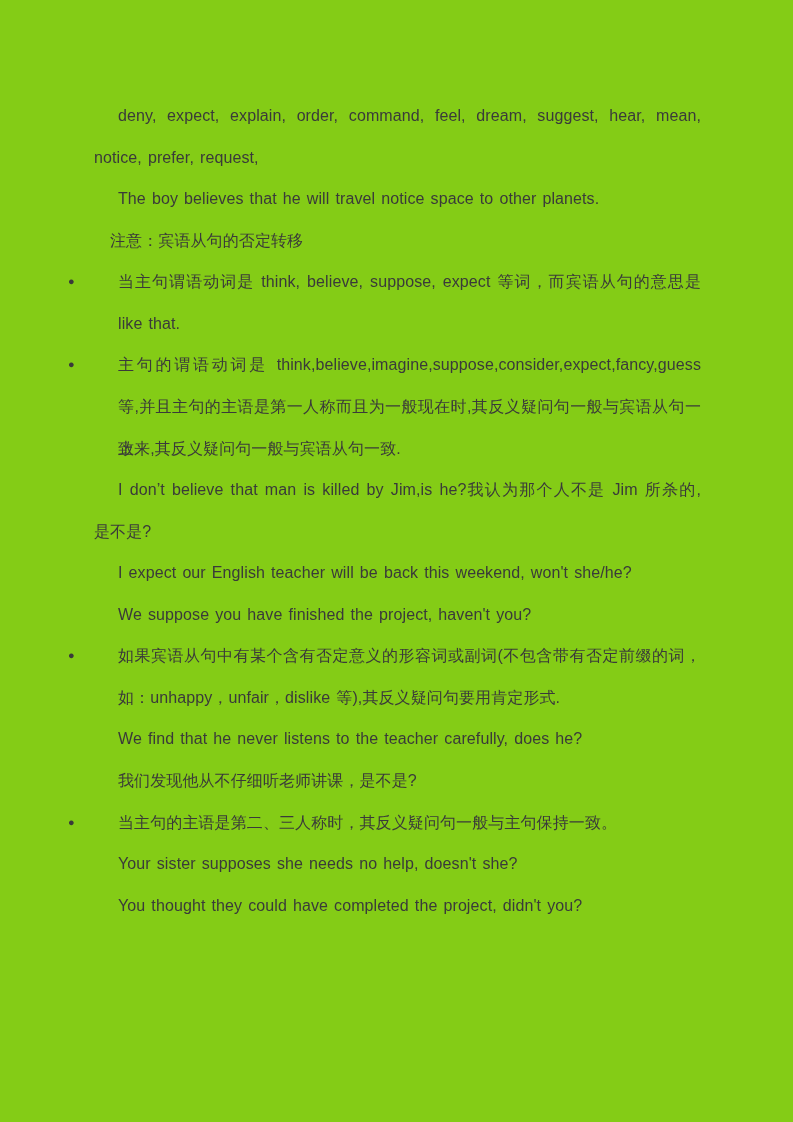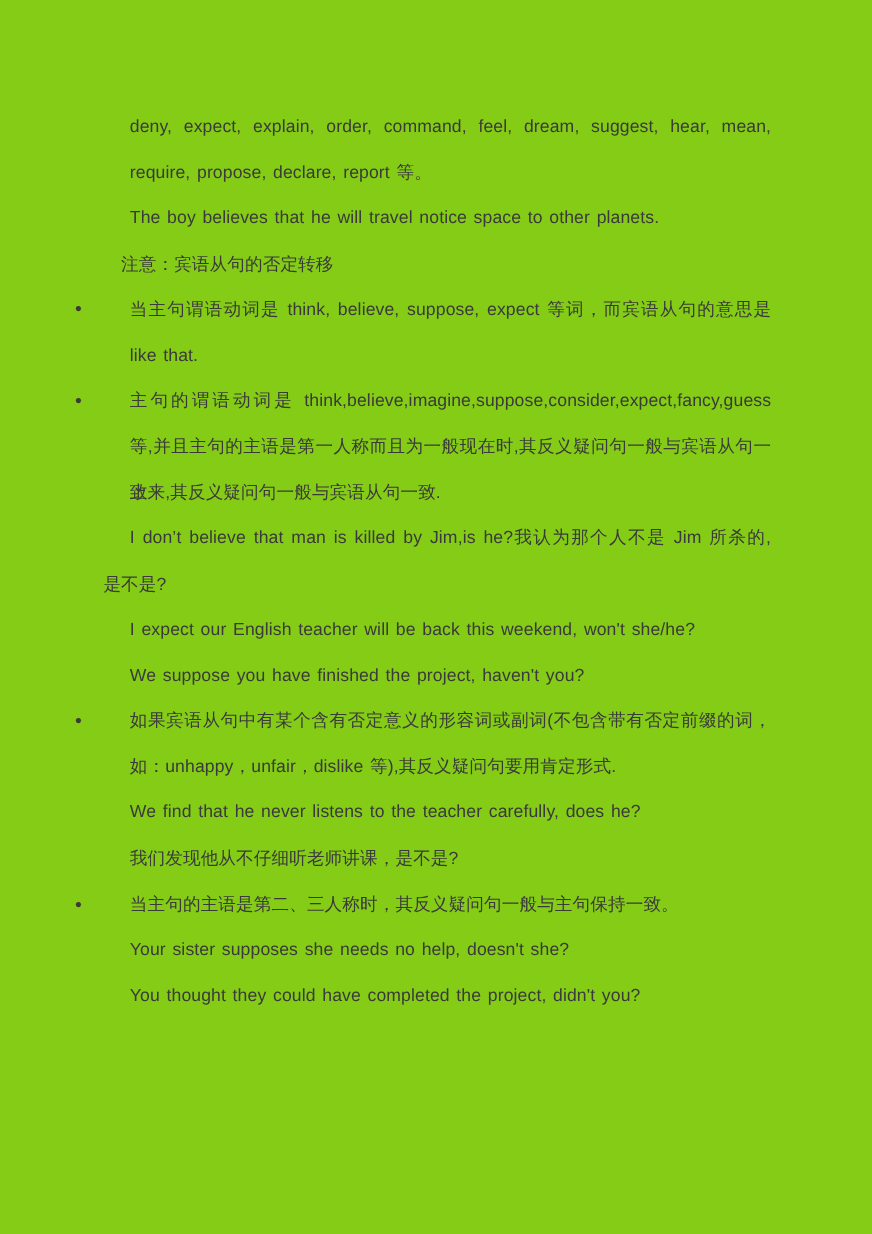--- a/index.html
+++ b/index.html
@@ -46,21 +46,21 @@
     letter-spacing: 0;
   }
 </style>
 </head>
 <body>
 
 <div class="page">
   <div class="content">
 
     <div class="line fill indent">deny, expect, explain, order, command, feel, dream, suggest, hear, mean,</div>
-    <div class="line indent">require, propose, declare, report 等。</div>
+    <div class="line">notice, prefer, request,</div>
     <div class="line indent">The boy believes that he will travel notice space to other planets.</div>
     <div class="line small-indent">注意：宾语从句的否定转移</div>
 
     <div class="line fill indent">
       <span class="bullet-marker">●</span><span>当主句谓语动词是 think, believe, suppose, expect 等词，而宾语从句的意思是</span>
     </div>
     <div class="line indent">like that.</div>
 
     <div class="line fill indent">
       <span class="bullet-marker">●</span><span>主句的谓语动词是 think,believe,imagine,suppose,consider,expect,fancy,guess</span>

